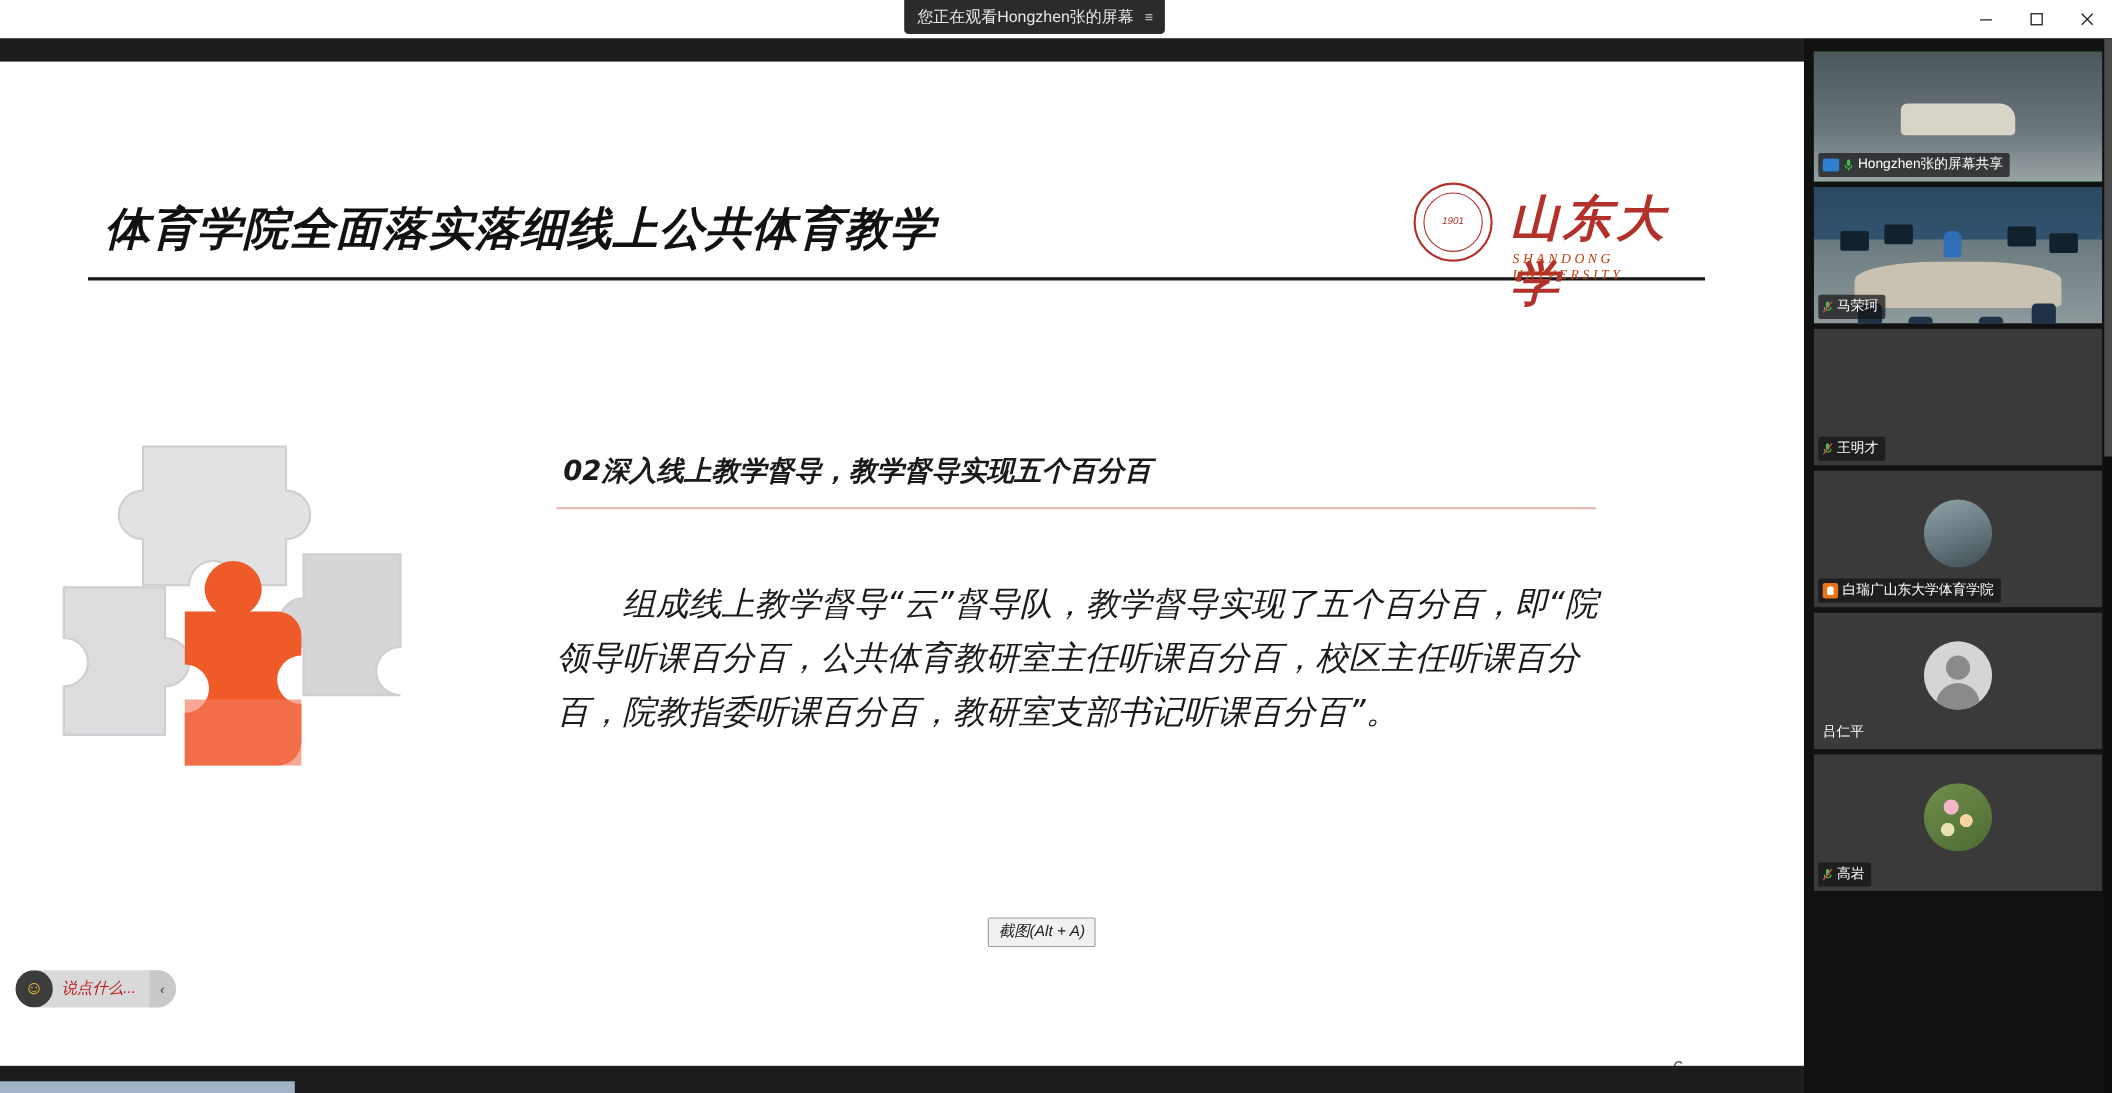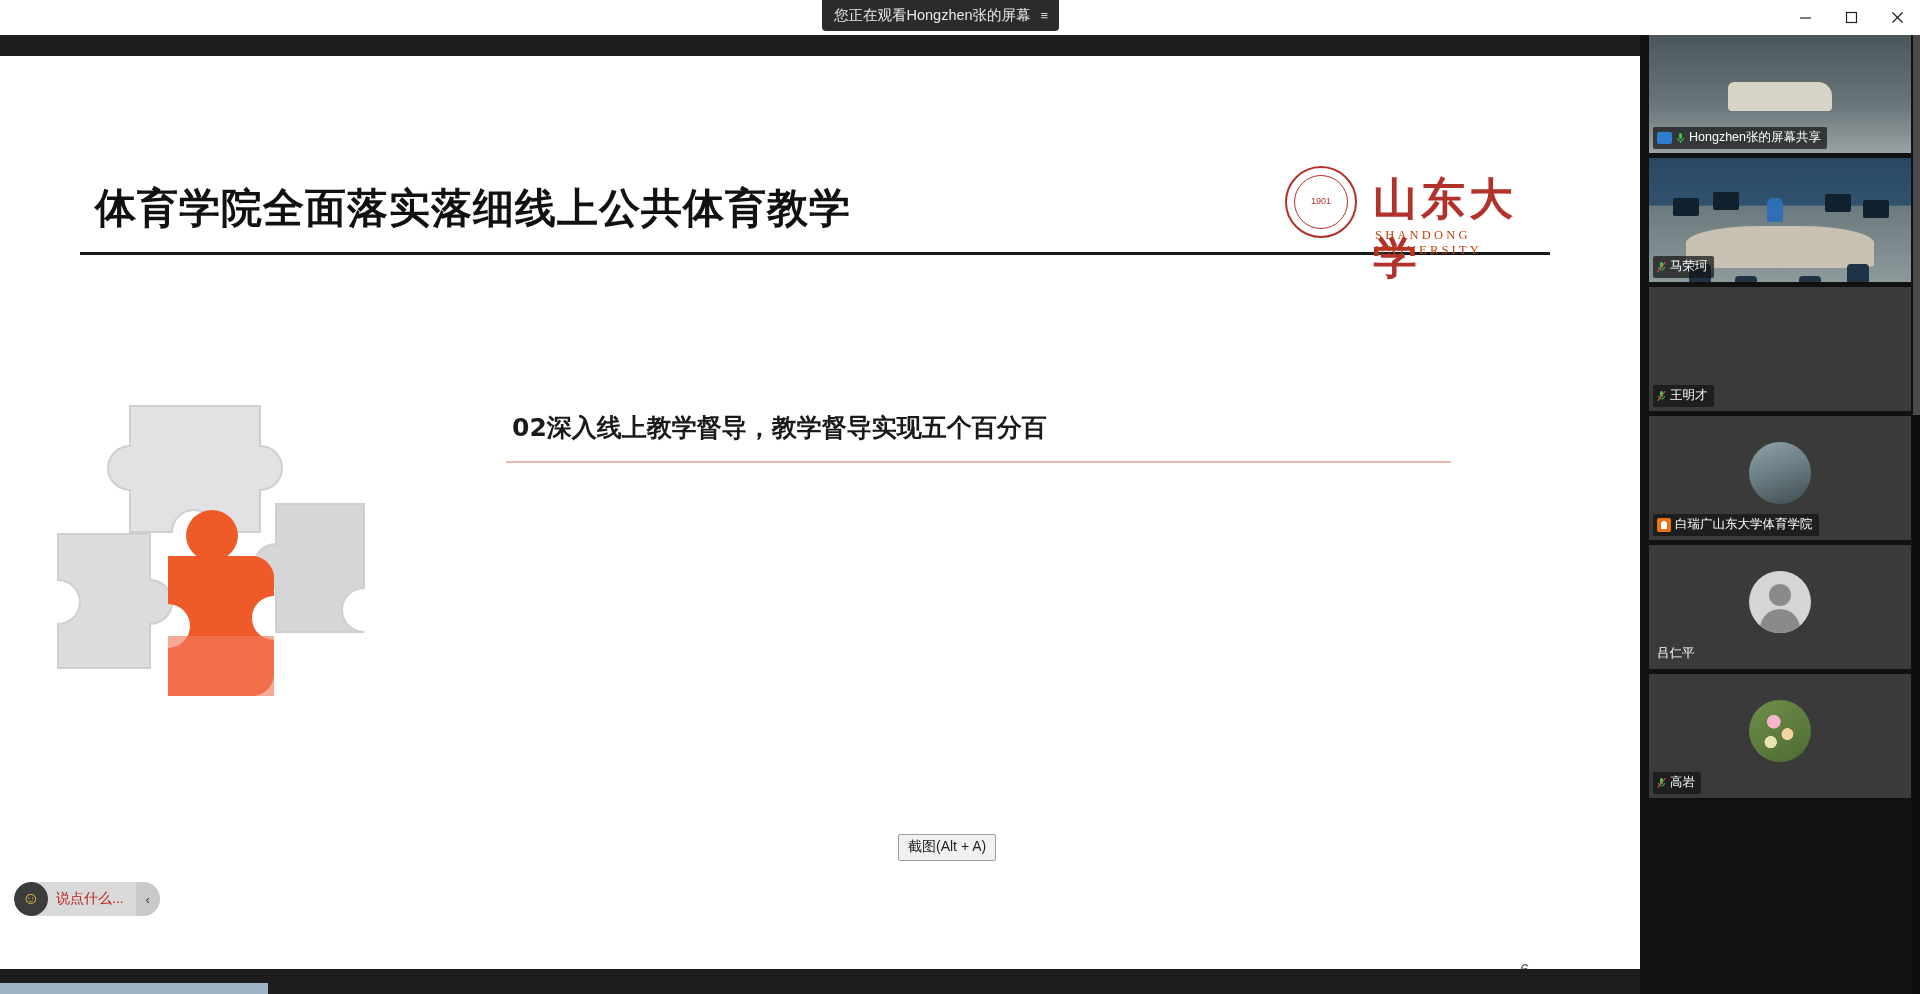--- a/index.html
+++ b/index.html
@@ -39,21 +39,21 @@
 
   
   .darkstrip {
     position: absolute; left: 0; top: 35px; width: 1640px; height: 21px;
     background: #1d1d1d;
   }
 
   
   .slide-area {
     position: absolute; left: 0; top: 56px; width: 1640px; height: 913px;
-    background: #ffffff; overflow: hidden;
+    background: #ffffff; overflow: hidden; font-style: italic;
   }
   .slide-title {
     position: absolute; left: 95px; top: 125px;
     font-size: 41px; font-weight: bold; color: #111;
     letter-spacing: 1px;
     font-family: "DejaVu Sans", "Liberation Sans", sans-serif;
   }
   .title-rule {
     position: absolute; left: 80px; top: 196px; width: 1470px; height: 3px;
     background: #1a1a1a;
@@ -162,21 +162,21 @@
   
   .sidebar {
     position: absolute; left: 1640px; top: 35px; width: 280px; height: 959px;
     background: #111; overflow: hidden;
   }
   .tile {
     position: relative; width: 262px; height: 124px; margin: 4px 9px 5px 9px;
     background: #3b3b3b; overflow: hidden;
   }
   .tile.active { outline: 3px solid #27a327; outline-offset: -3px; }
-  .tile.first { height: 118px; margin-top: 0; }
+  .tile.first { height: 118px; margin-top: 12px; }
   .name-chip {
     position: absolute; left: 4px; bottom: 4px;
     display: flex; align-items: center; gap: 4px;
     background: rgba(20,20,20,.72); color: #fff;
     font-size: 12.5px; padding: 2px 6px 3px 4px; border-radius: 2px;
     max-width: 252px; white-space: nowrap; overflow: hidden;
   }
   .chip-ico { display: inline-flex; align-items: center; }
   .chip-ico.green svg { display: block; }
   .chip-ico.share {
@@ -317,20 +317,21 @@
       </g>
       <g>
         <path d="M128,170 h84 a22,22 0 0 1 22,22 v18 a22,22 0 0 0 0,44 v34 a22,22 0 0 1-22,22 h-84 v-48 a22,22 0 0 0-0,-44z" fill="#ef5a29"></path>
         <path d="M146,150 a26,26 0 0 1 52,0 a26,26 0 0 1-14,22 h-24 a26,26 0 0 1-14,-22z" fill="#ef5a29"></path>
         <path d="M128,250 h106 v60 h-106z" fill="#f2795a" opacity=".65"></path>
       </g>
     </svg>
 
     <div class="content-head">02深入线上教学督导，教学督导实现五个百分百</div>
     <div class="content-rule"></div>
+    <div class="content-body">组成线上教学督导“云”督导队，教学督导实现了五个百分百，即“院领导听课百分百，公共体育教研室主任听课百分百，校区主任听课百分百，院教指委听课百分百，教研室支部书记听课百分百”。</div>
     <div class="page-num">6</div>
 
     <div class="snap-tip">截图(Alt + A)</div>
 
     <div class="chat-pill">
       <div class="smiley">☺</div>
       <div class="chat-ph">说点什么...</div>
       <div class="chev">‹</div>
     </div>
   </div>

